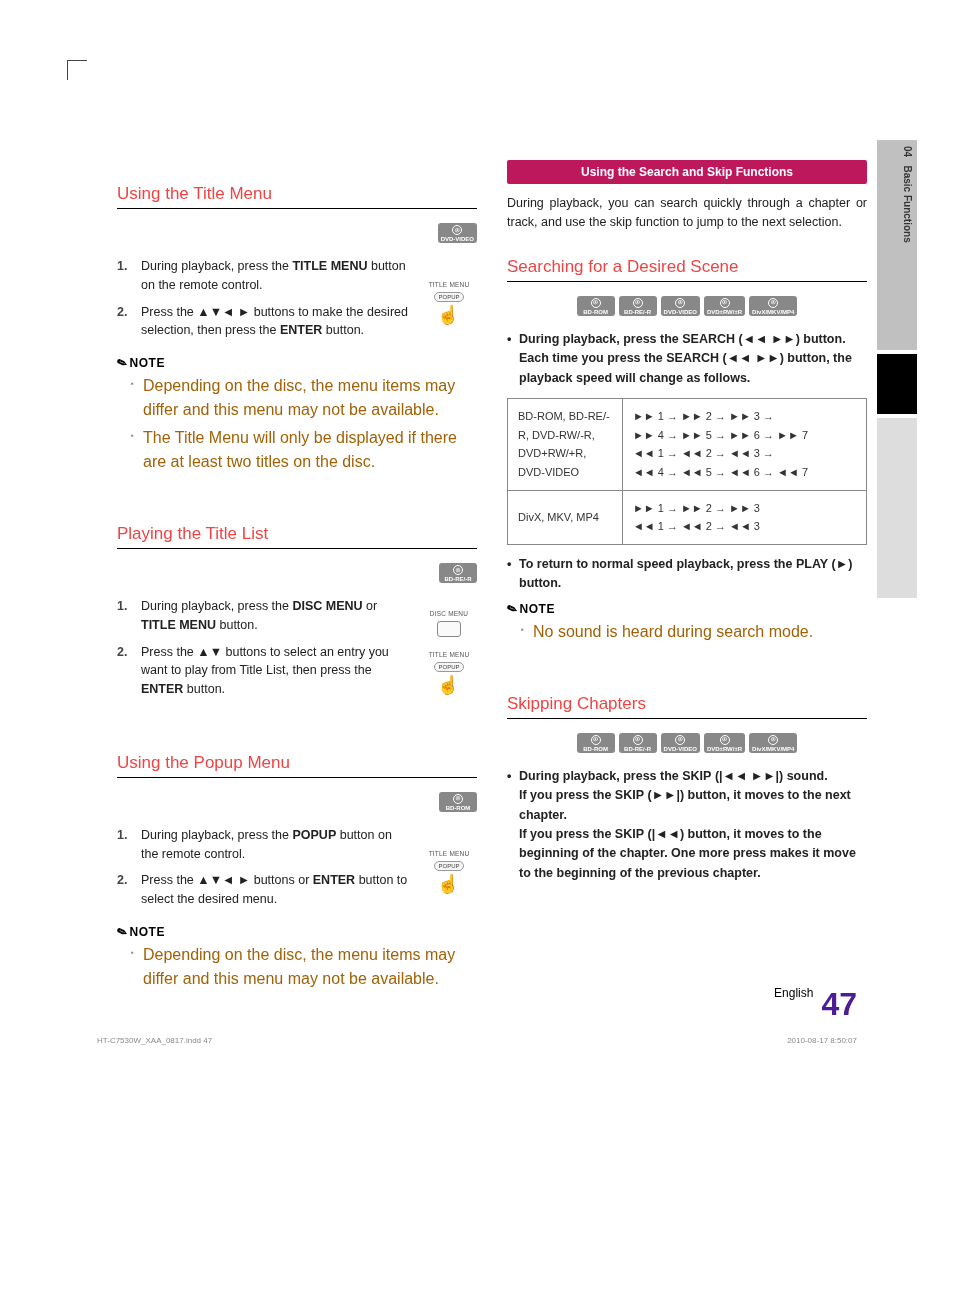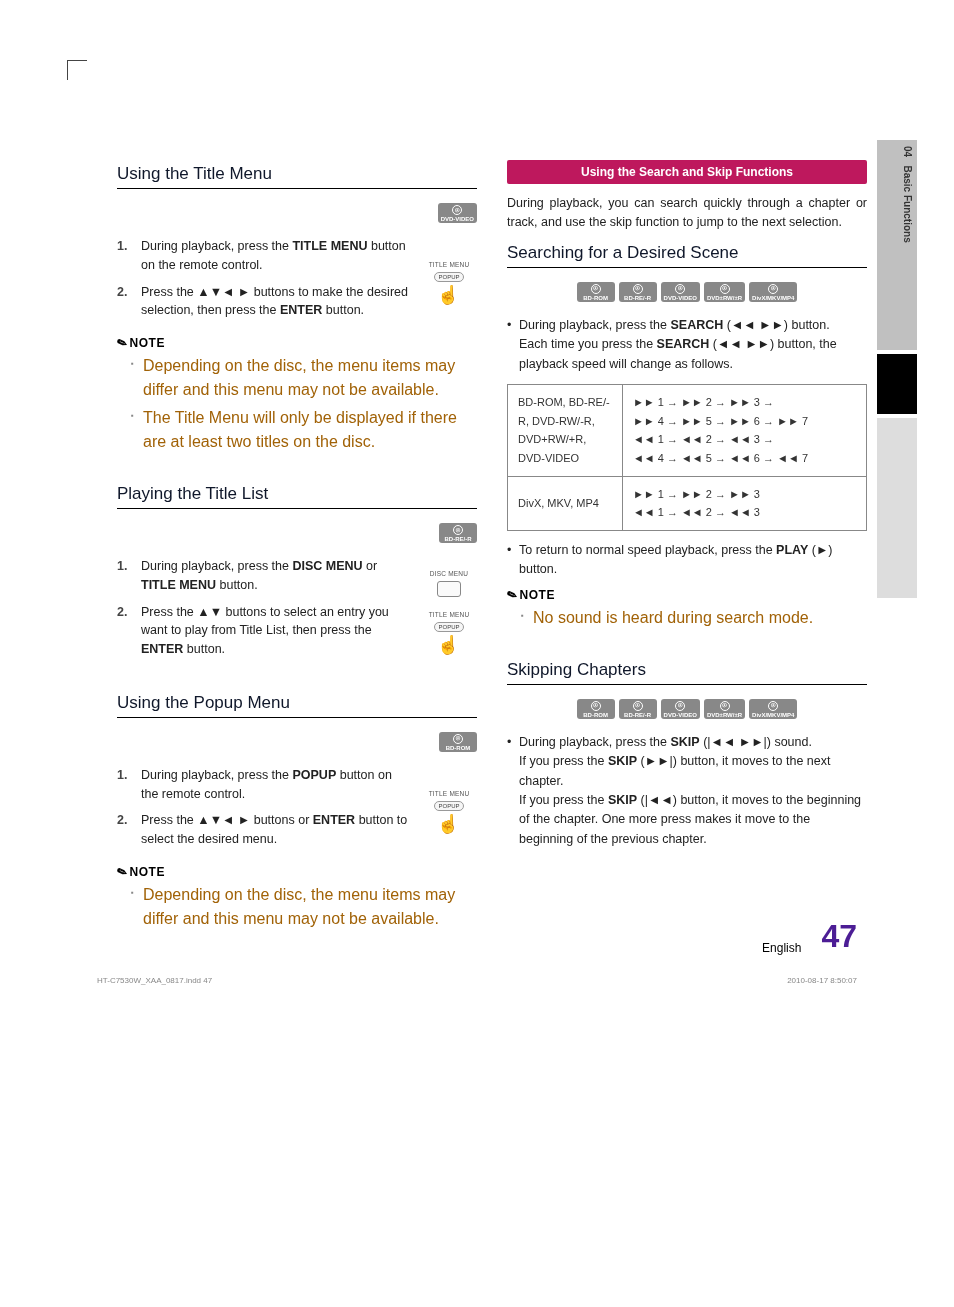--- a/index.html
+++ b/index.html
@@ -49,25 +49,25 @@
     display: flex;
     gap: 30px;
   }
   .col {
     flex: 1;
     min-width: 0;
   }
   h2 {
     font-size: 17px;
     font-weight: normal;
-    color: #0f172a;
+    color: #ef4444;
     border-bottom: 1px solid #000;
     padding-bottom: 4px;
     margin-bottom: 14px;
-    margin-top: 4px;
+    margin-top: 24px;
   }
   .section-bar {
     background: #be185d;
     color: #fff;
     font-weight: bold;
     font-size: 12px;
     padding: 5px 10px;
     margin-bottom: 10px;
     text-align: center;
     border-radius: 2px;
@@ -155,20 +155,21 @@
   ul.bullets {
     list-style: none;
     font-size: 12.5px;
     line-height: 1.55;
     color: #222;
   }
   ul.bullets > li {
     position: relative;
     padding-left: 12px;
     margin-bottom: 6px;
+    font-weight: bold;
   }
   ul.bullets > li::before {
     content: "•";
     position: absolute;
     left: 0;
   }
   .para {
     font-size: 12.5px;
     line-height: 1.55;
     color: #222;
@@ -222,26 +223,26 @@
     padding: 8px 10px;
     vertical-align: middle;
     line-height: 1.7;
   }
   table.speed td:first-child {
     text-align: left;
     width: 32%;
   }
   .footer {
     position: absolute;
-    bottom: 40px;
+    bottom: 32px;
     right: 60px;
     font-size: 12px;
     display: flex;
-    align-items: flex-end;
-    gap: 20px;
+    align-items: flex-start;
+    gap: 8px;
   }
   .footer .num {
     font-size: 32px;
     font-weight: bold;
     color: #4c1d95;
   }
   .meta {
     position: absolute;
     bottom: 10px;
     left: 60px;

